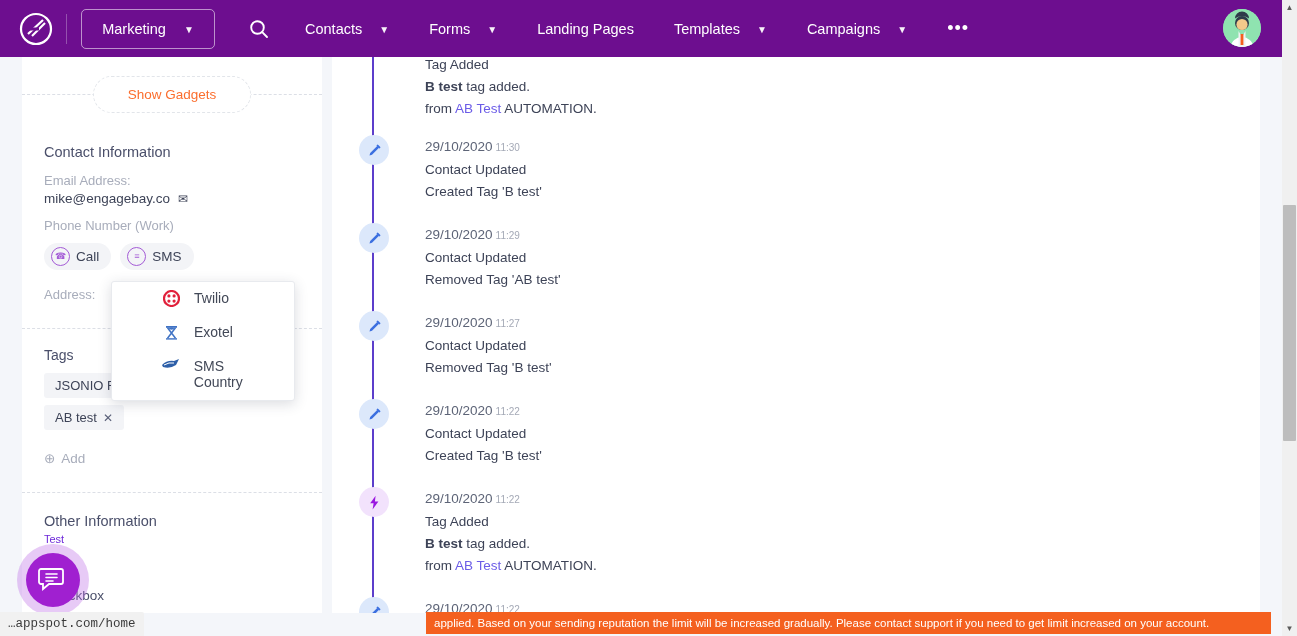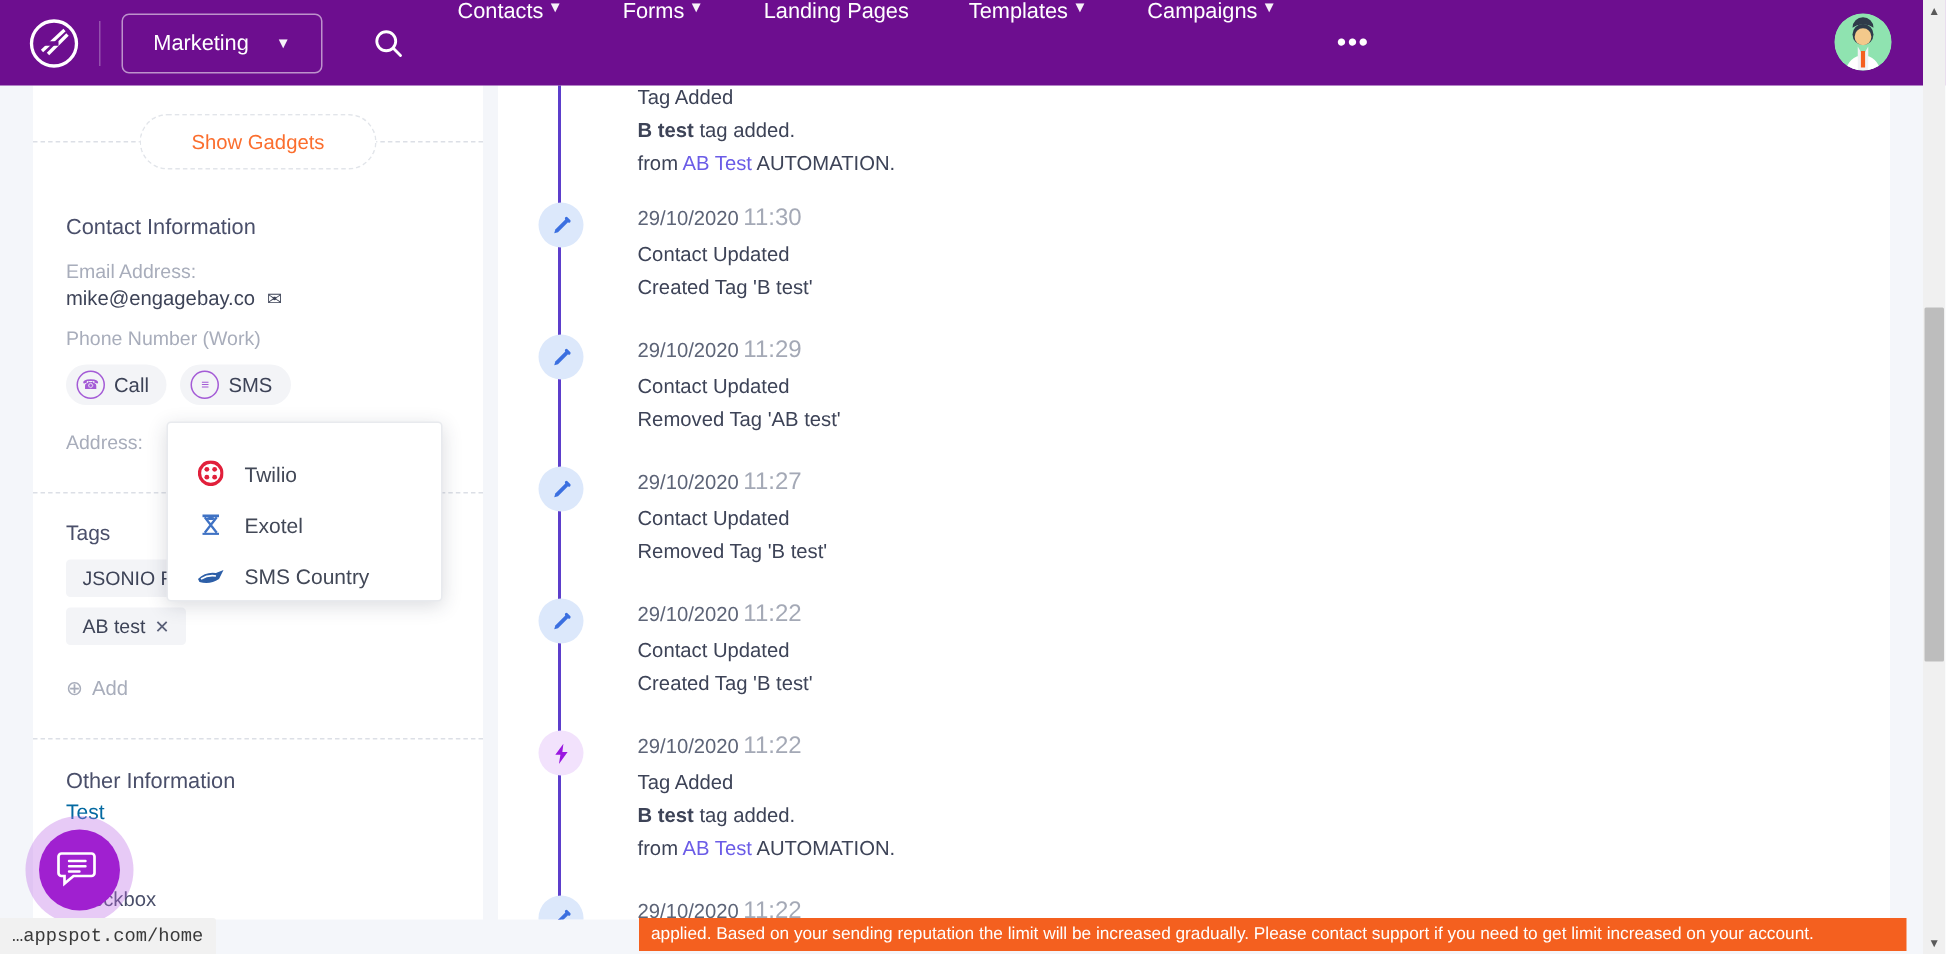--- a/index.html
+++ b/index.html
@@ -59,22 +59,22 @@
   }
   .nav-items {
     display: flex; align-items: center;
     gap: 0px;
   }
   .nav-item {
     color: #fff;
     font-size: 14.5px;
     padding: 0 20px;
     height: 57px;
-    display: flex; 
-    gap: 3px;
+    display: flex; align-items: center;
+    gap: 17px;
     white-space: nowrap;
   }
   .caret {
     display: inline-block;
     font-size: 10px;
     line-height: 1;
     opacity: .95;
     transform: translateY(1px);
   }
   .nav-more {
@@ -185,42 +185,43 @@
     margin-bottom: 7px;
   }
   .tag-x { color:#5a6078; font-size: 12px; }
   .add-link {
     color: #a8adbb;
     font-size: 13.5px;
     display: flex; align-items: center; gap: 6px;
     margin-top: 13px;
   }
   .other-title { color:#4a4f6a; font-size: 14.5px; margin-top: 20px; }
-  .other-sub { color:#0369a1; font-size: 14px; margin-top: 4px; }
+  .other-sub { color:#6d28d9; font-size: 11px; margin-top: 4px; }
   .other-sub2 { color:#4a4f6a; font-size: 13.5px; margin-top: 43px; }
 
   
   .sms-dropdown {
     position: absolute;
     left: 111px; top: 281px;
     width: 182px;
     background: #fff;
     border-radius: 3px;
     border: 1px solid #e8eaee;
     box-shadow: 0 3px 13px rgba(40,45,70,0.17);
     padding: 8px 0;
     z-index: 60;
   }
   .dd-item {
-    display: flex; align-items: flex-end;
+    display: flex; align-items: flex-start;
     gap: 13px;
     height: 34px;
     padding: 0 18px;
     font-size: 14px;
     color: #424857;
+    margin-left: 31px;
   }
   .dd-item.active { background: #f2f3f5; }
   .dd-icon { width: 20px; display: flex; align-items: center; justify-content: center; }
 
   
   .main {
     position: absolute;
     left: 332px;
     top: 57px;
     width: 928px;
@@ -260,21 +261,21 @@
   .tl-body {
     margin-left: 64px;
     padding-top: 2px;
   }
   .tl-date {
     color: #5d6477;
     font-size: 13.5px;
   }
   .tl-time {
     color: #a4a9b6;
-    font-size: 16px;
+    font-size: 10px;
     margin-left: 3px;
   }
   .tl-line {
     color: #3d4357;
     font-size: 13.5px;
     margin-top: 7px;
   }
   .tl-line b { font-weight: bold; }
   .tl-link { color: #6b5ce7; }
 

